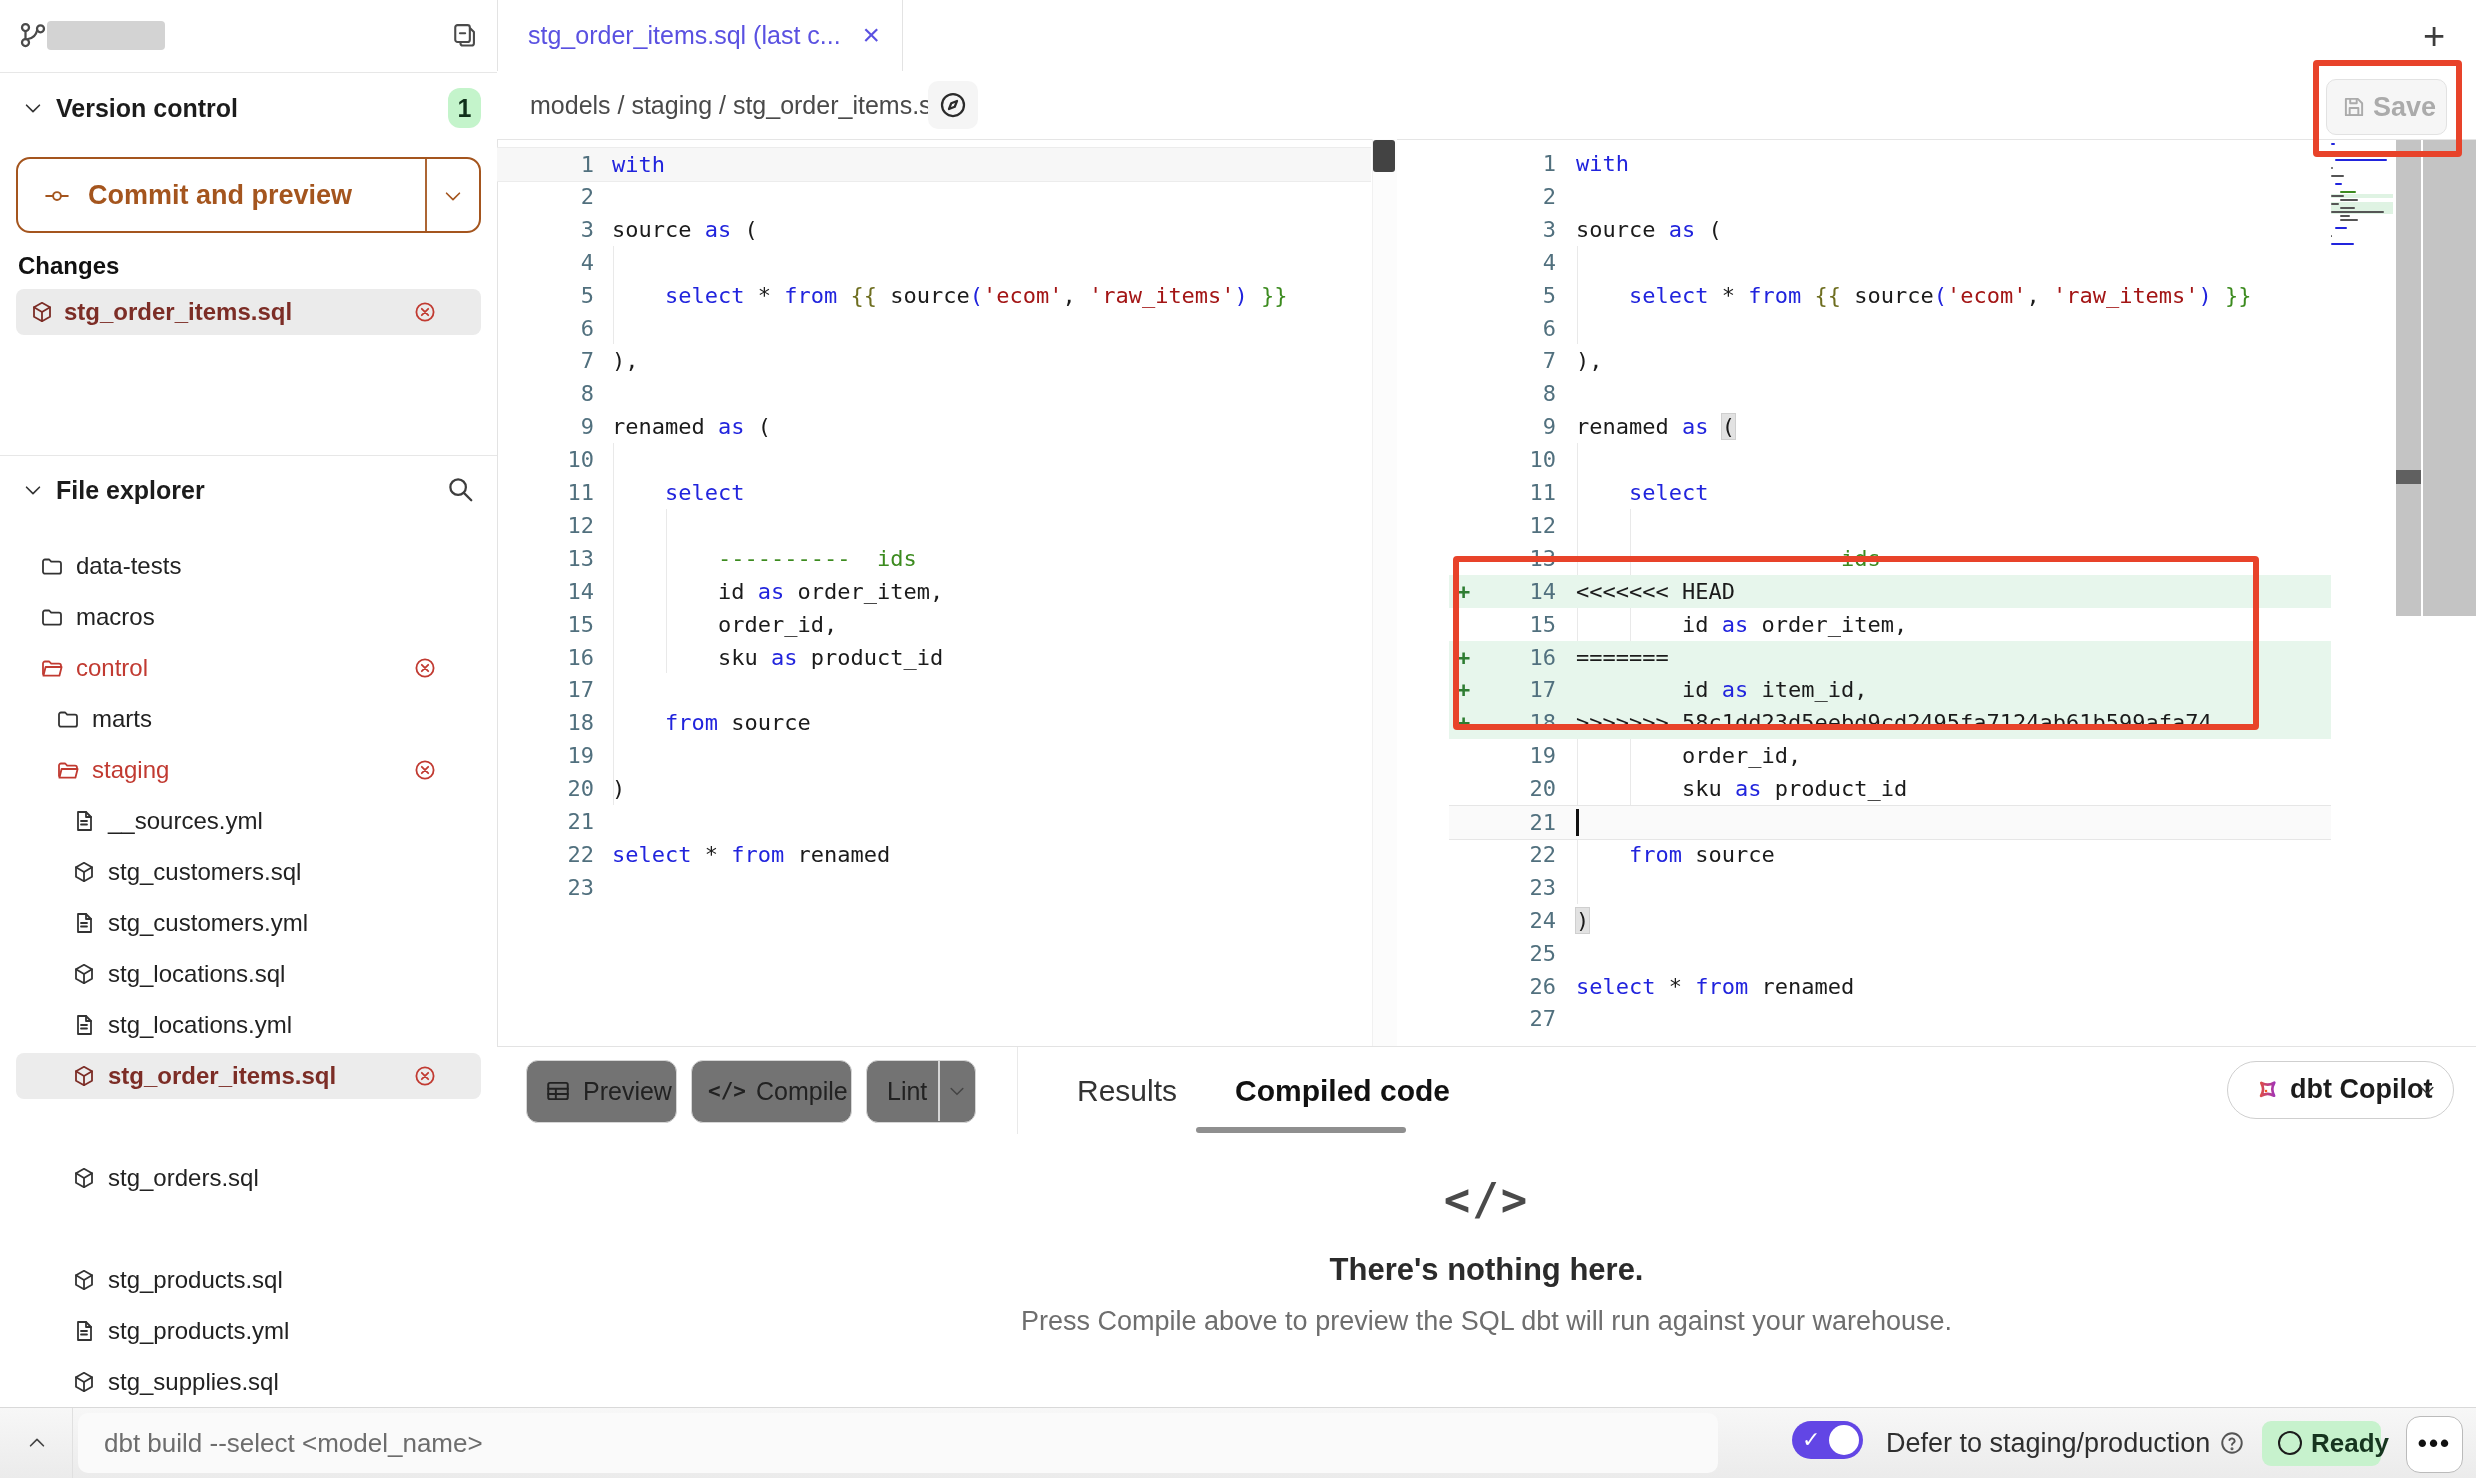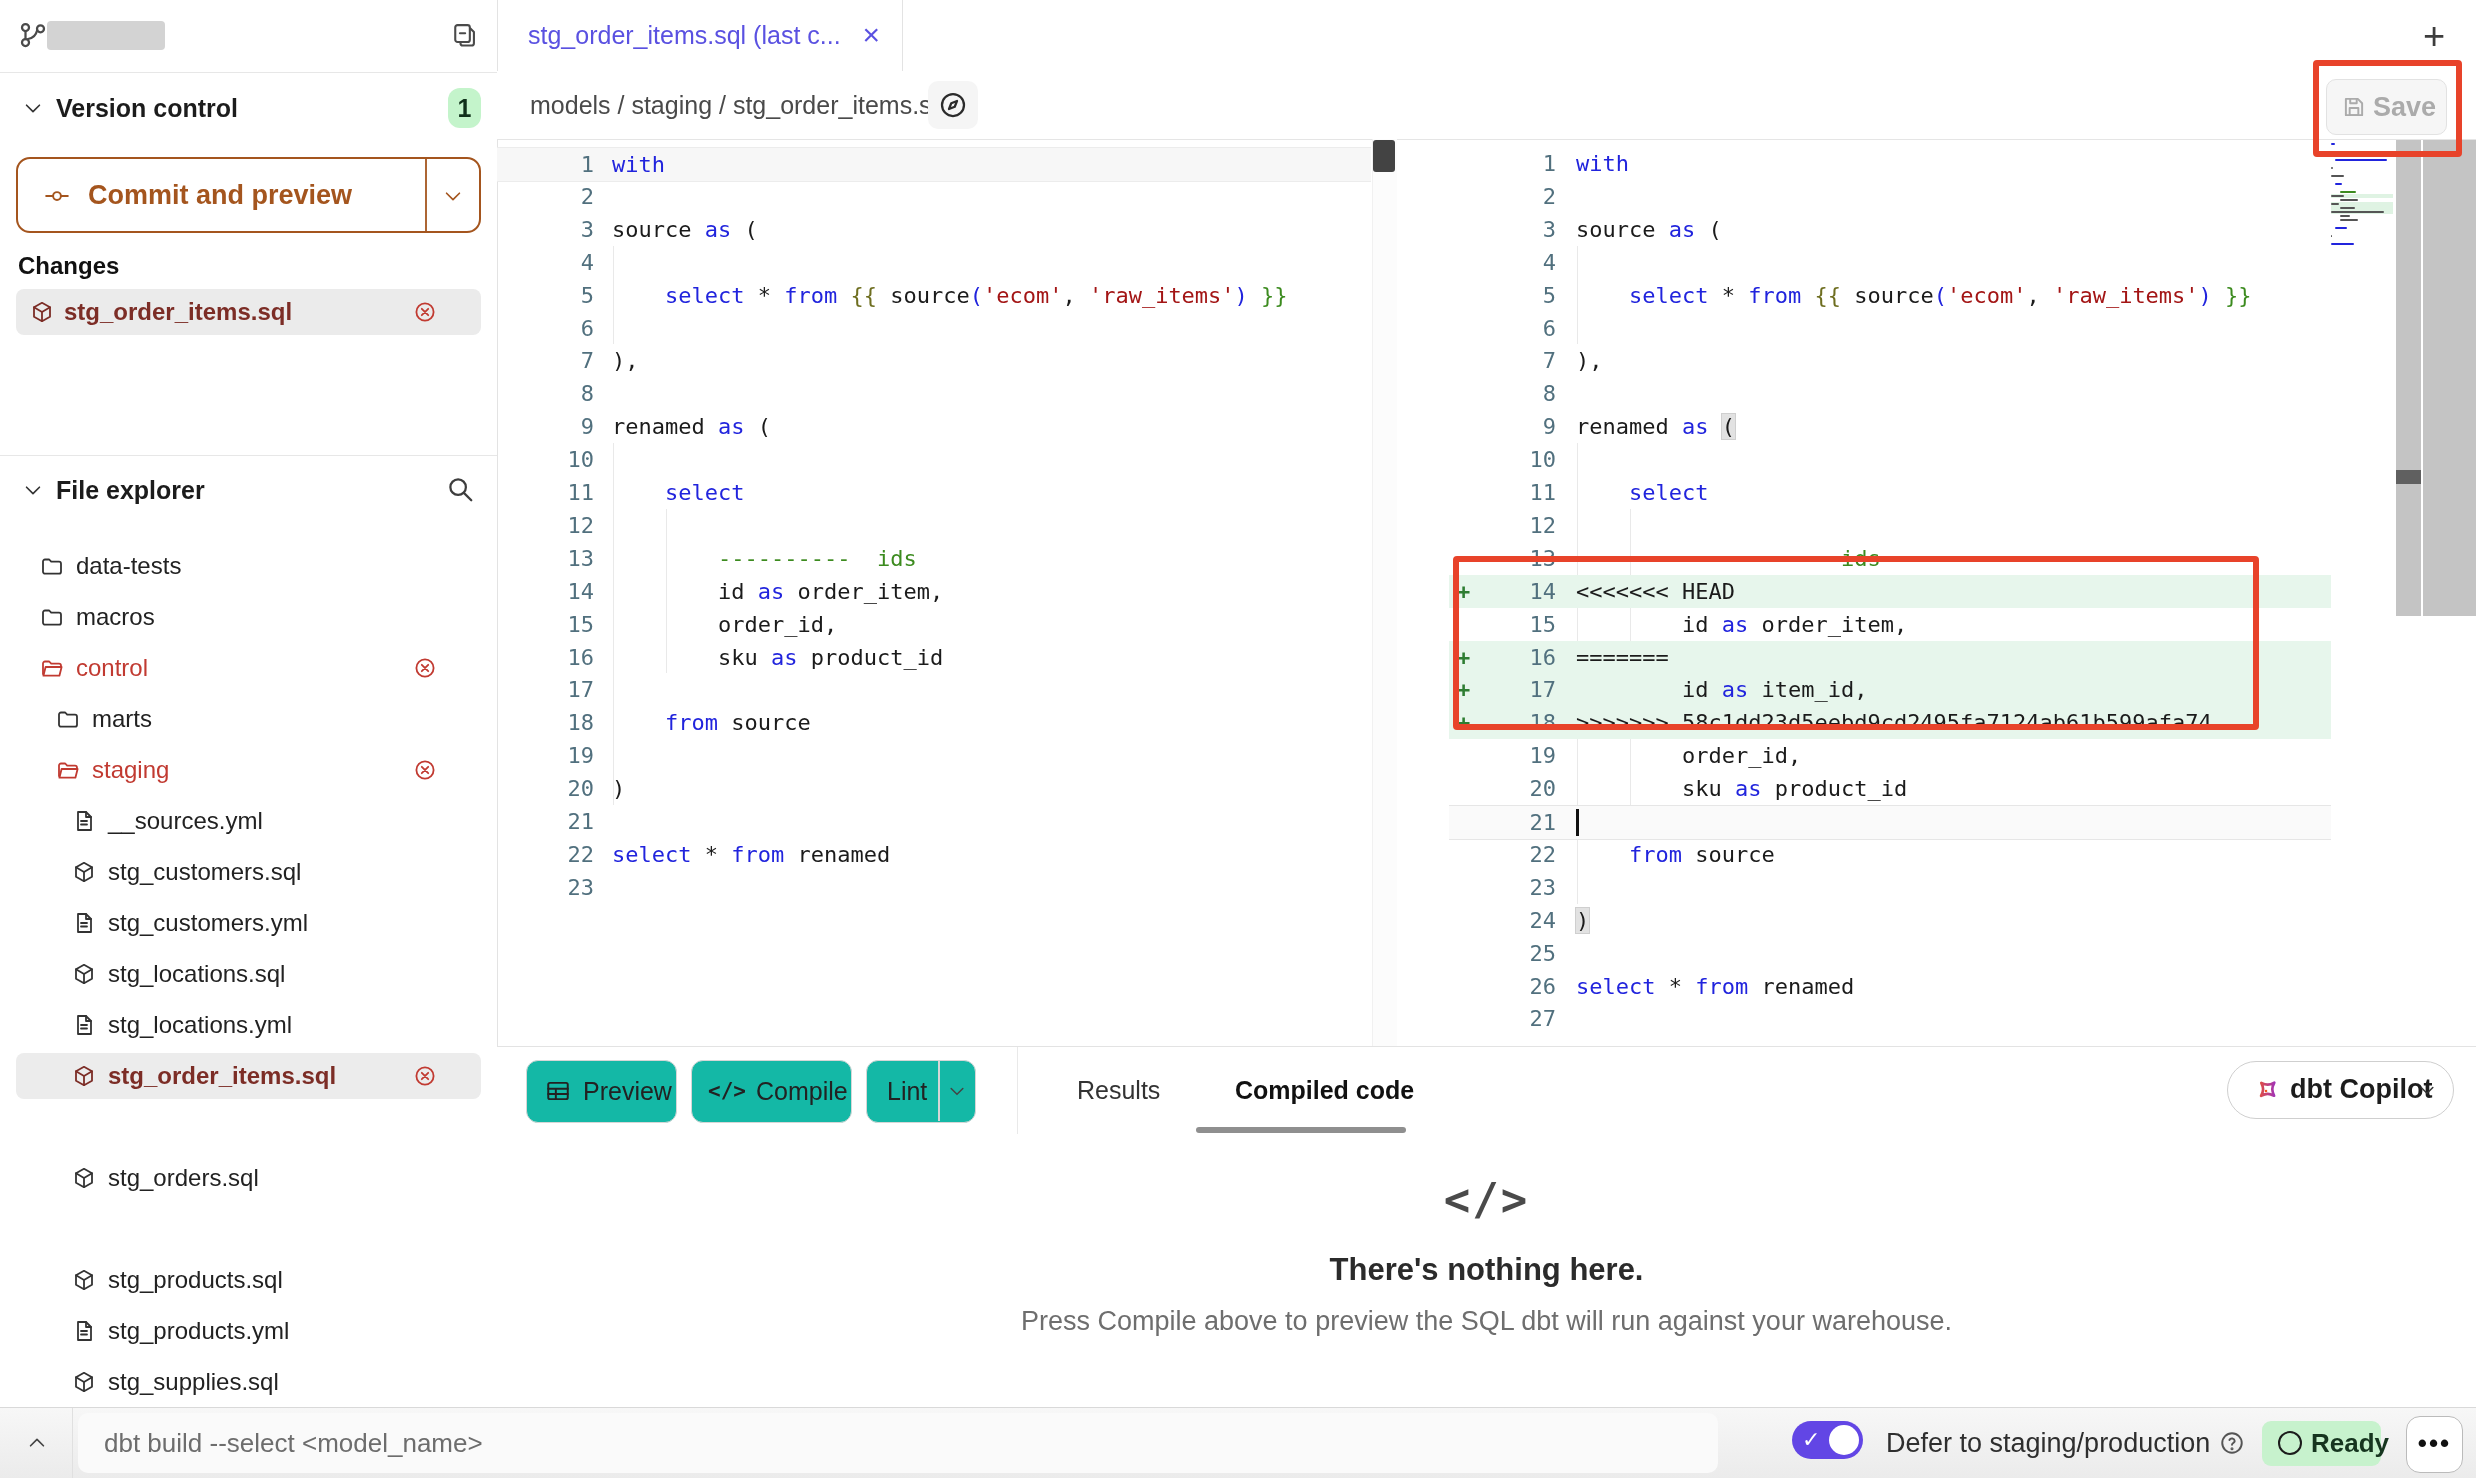--- a/index.html
+++ b/index.html
@@ -70,25 +70,25 @@
   .minimap{left:2331px;top:142px;width:62px;height:130px;}
   .mm-row{position:absolute;height:2px;border-radius:1px;}
   .rscroll1{left:2396px;top:140px;width:25px;height:476px;background:#c4c4c4;}
   .rthumb{left:2396px;top:470px;width:25px;height:14px;background:#606060;}
   .rscroll2{left:2423px;top:140px;width:53px;height:476px;background:#c4c4c4;}
   .ann{border:6px solid #e8432a;border-radius:4px;box-sizing:border-box;pointer-events:none;z-index:50;}
 
   
   .btoolbar{left:497px;top:1046px;width:1979px;height:87px;border-top:1px solid #e3e3e3;border-bottom:1px solid #e3e3e3;
             box-sizing:content-box;background:#fff;}
-  .tool-btn{position:absolute;top:13px;height:63px;background:#14b8a6;border:1.5px solid #d6d6d6;border-radius:12px;
+  .tool-btn{position:absolute;top:13px;height:63px;background:#737373;border:1.5px solid #d6d6d6;border-radius:12px;
             box-sizing:border-box;cursor:pointer;}
   .tool-btn .tlabel{position:absolute;top:0;line-height:60px;font-size:25px;font-weight:500;color:#222;}
   .vdiv{position:absolute;left:520px;top:0;width:1px;height:87px;background:#e9e9e9;}
-  .ptab{position:absolute;top:0;height:87px;line-height:87px;font-size:25px;color:#333;cursor:pointer;}
+  .ptab{position:absolute;top:0;height:87px;line-height:87px;font-size:30px;color:#333;cursor:pointer;}
   .ptab.active{font-weight:600;color:#111;margin-left:27px;}
   .ptab-underline{position:absolute;left:699px;top:80px;width:210px;height:6px;background:#8f8f8f;border-radius:3px;}
   .copilot-btn{position:absolute;left:1730px;top:14px;width:227px;height:58px;border:1.5px solid #cfcfcf;border-radius:29px;
                box-sizing:border-box;background:#fff;cursor:pointer;}
   .copilot-label{position:absolute;left:62px;top:0;line-height:55px;font-size:27px;font-weight:600;color:#1c1c1c;}
 
   
   .empty{left:497px;top:1134px;width:1979px;height:273px;background:#fff;text-align:center;}
   .empty-glyph{position:absolute;left:0;width:100%;top:40px;font-family:"DejaVu Sans Mono",monospace;
                font-size:44px;font-weight:600;color:#4a4a4a;letter-spacing:2px;}

